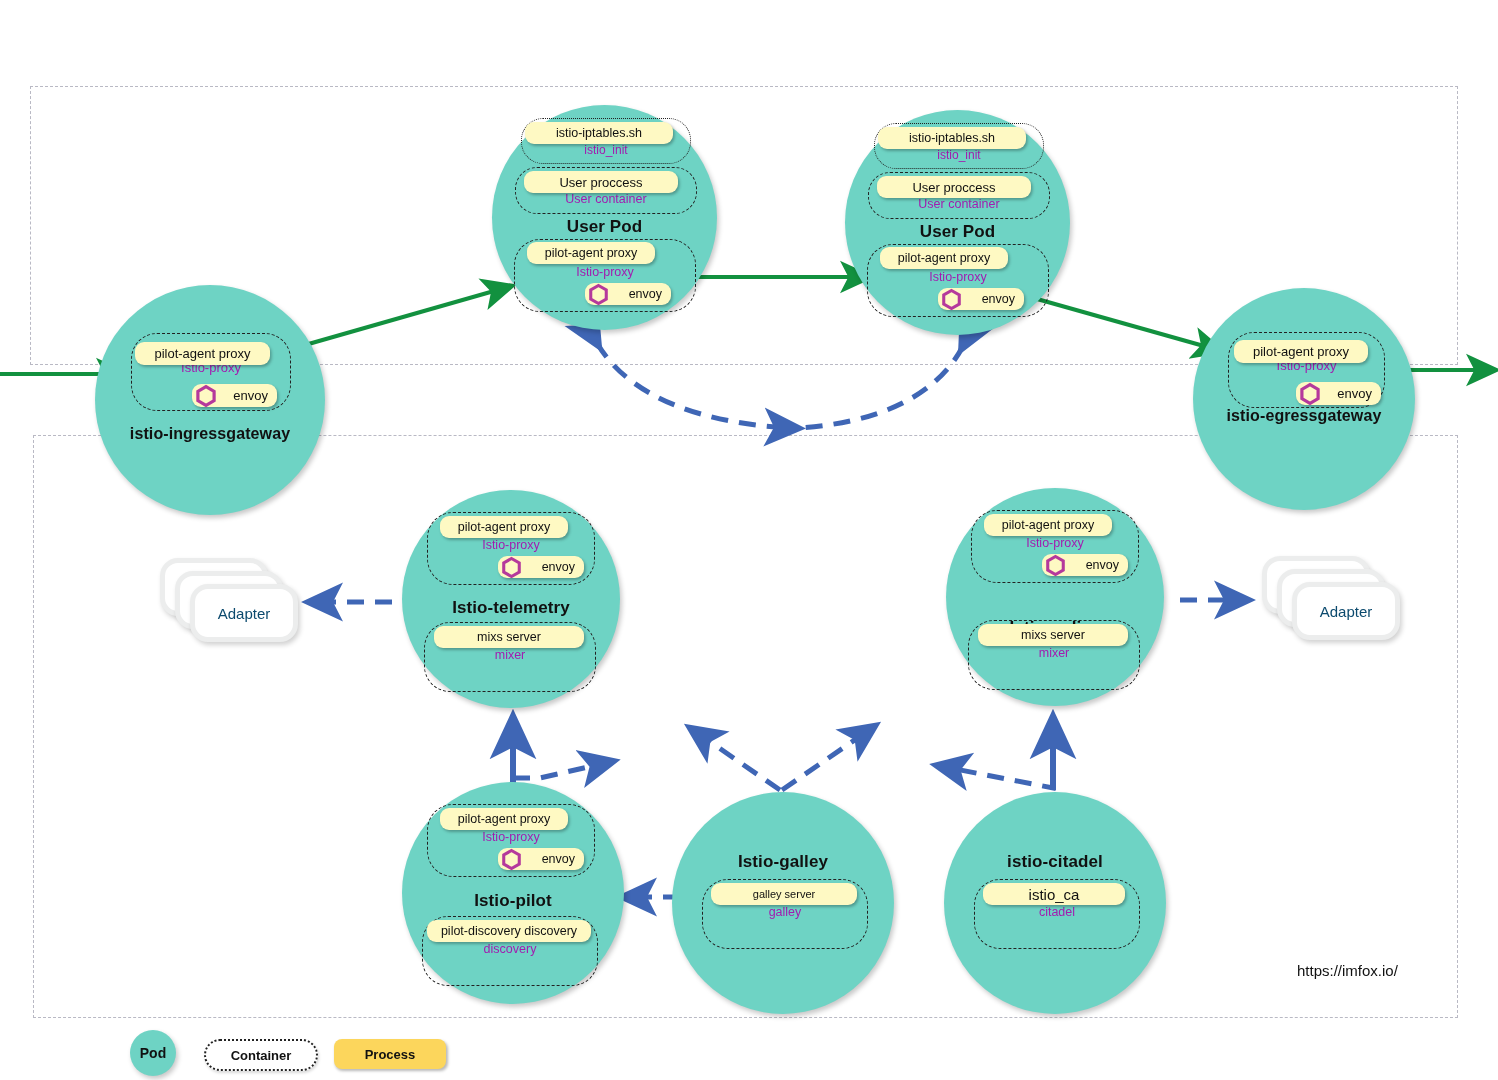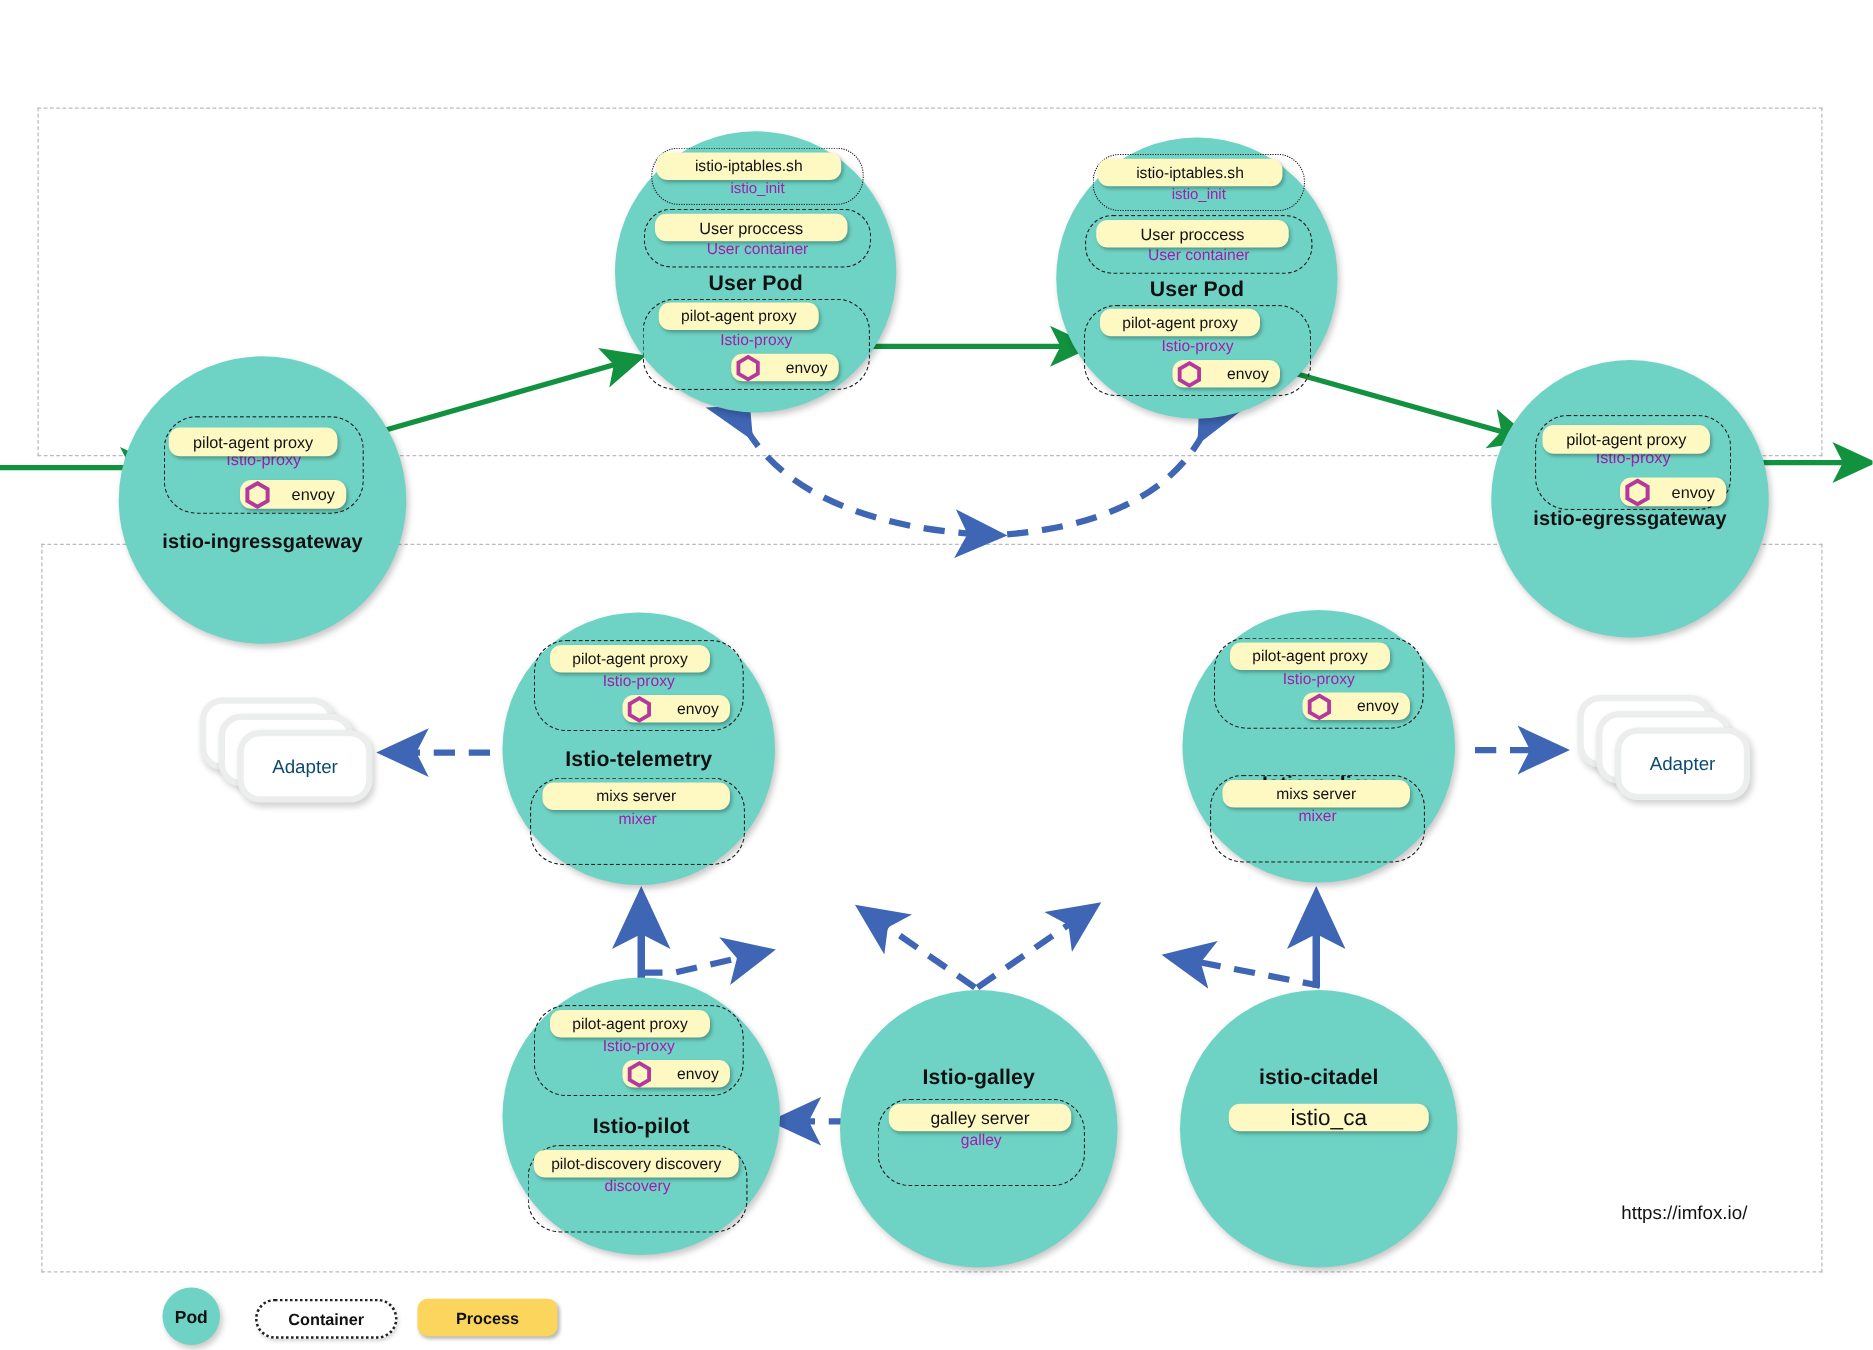--- a/index.html
+++ b/index.html
@@ -315,26 +315,29 @@
       <div class="ctr-label" style="top:25px;font-size:12.5px;">discovery</div>
     </div>
     <div class="proc" style="left:25px;top:138px;width:164px;height:22px;font-size:12.5px;">pilot-discovery discovery</div>
   </div>
 
   <div class="pod" style="left:672px;top:792px;width:222px;height:222px;">
     <div class="pod-label" style="top:60px;font-size:17px;">Istio-galley</div>
     <div class="ctr" style="left:30px;top:87px;width:166px;height:70px;text-decoration:underline;">
       <div class="ctr-label" style="top:25px;font-size:12.5px;">galley</div>
     </div>
-    <div class="proc" style="left:39px;top:91px;width:146px;height:22px;font-size:14px;">galley server</div>
+    <div class="proc" style="left:39px;top:91px;width:146px;height:22px;font-size:11px;">galley server</div>
   </div>
 
   <div class="pod" style="left:944px;top:792px;width:222px;height:222px;">
     <div class="pod-label" style="top:60px;font-size:17px;">istio-citadel</div>
-    <div class="proc" style="left:39px;top:91px;width:160px;height:22px;font-size:18px;">istio_ca</div>
+    <div class="ctr" style="left:30px;top:87px;width:166px;height:70px;">
+      <div class="ctr-label" style="top:25px;font-size:12.5px;">citadel</div>
+    </div>
+    <div class="proc" style="left:39px;top:91px;width:142px;height:22px;font-size:15px;">istio_ca</div>
   </div>
 
   <div class="url" style="left:1297px;top:962px;font-size:15px;">https://imfox.io/</div>
 
   <div class="legend">
     <div class="lg-pod">Pod</div>
     <div class="lg-ctr">Container</div>
     <div class="lg-proc">Process</div>
   </div>
 

